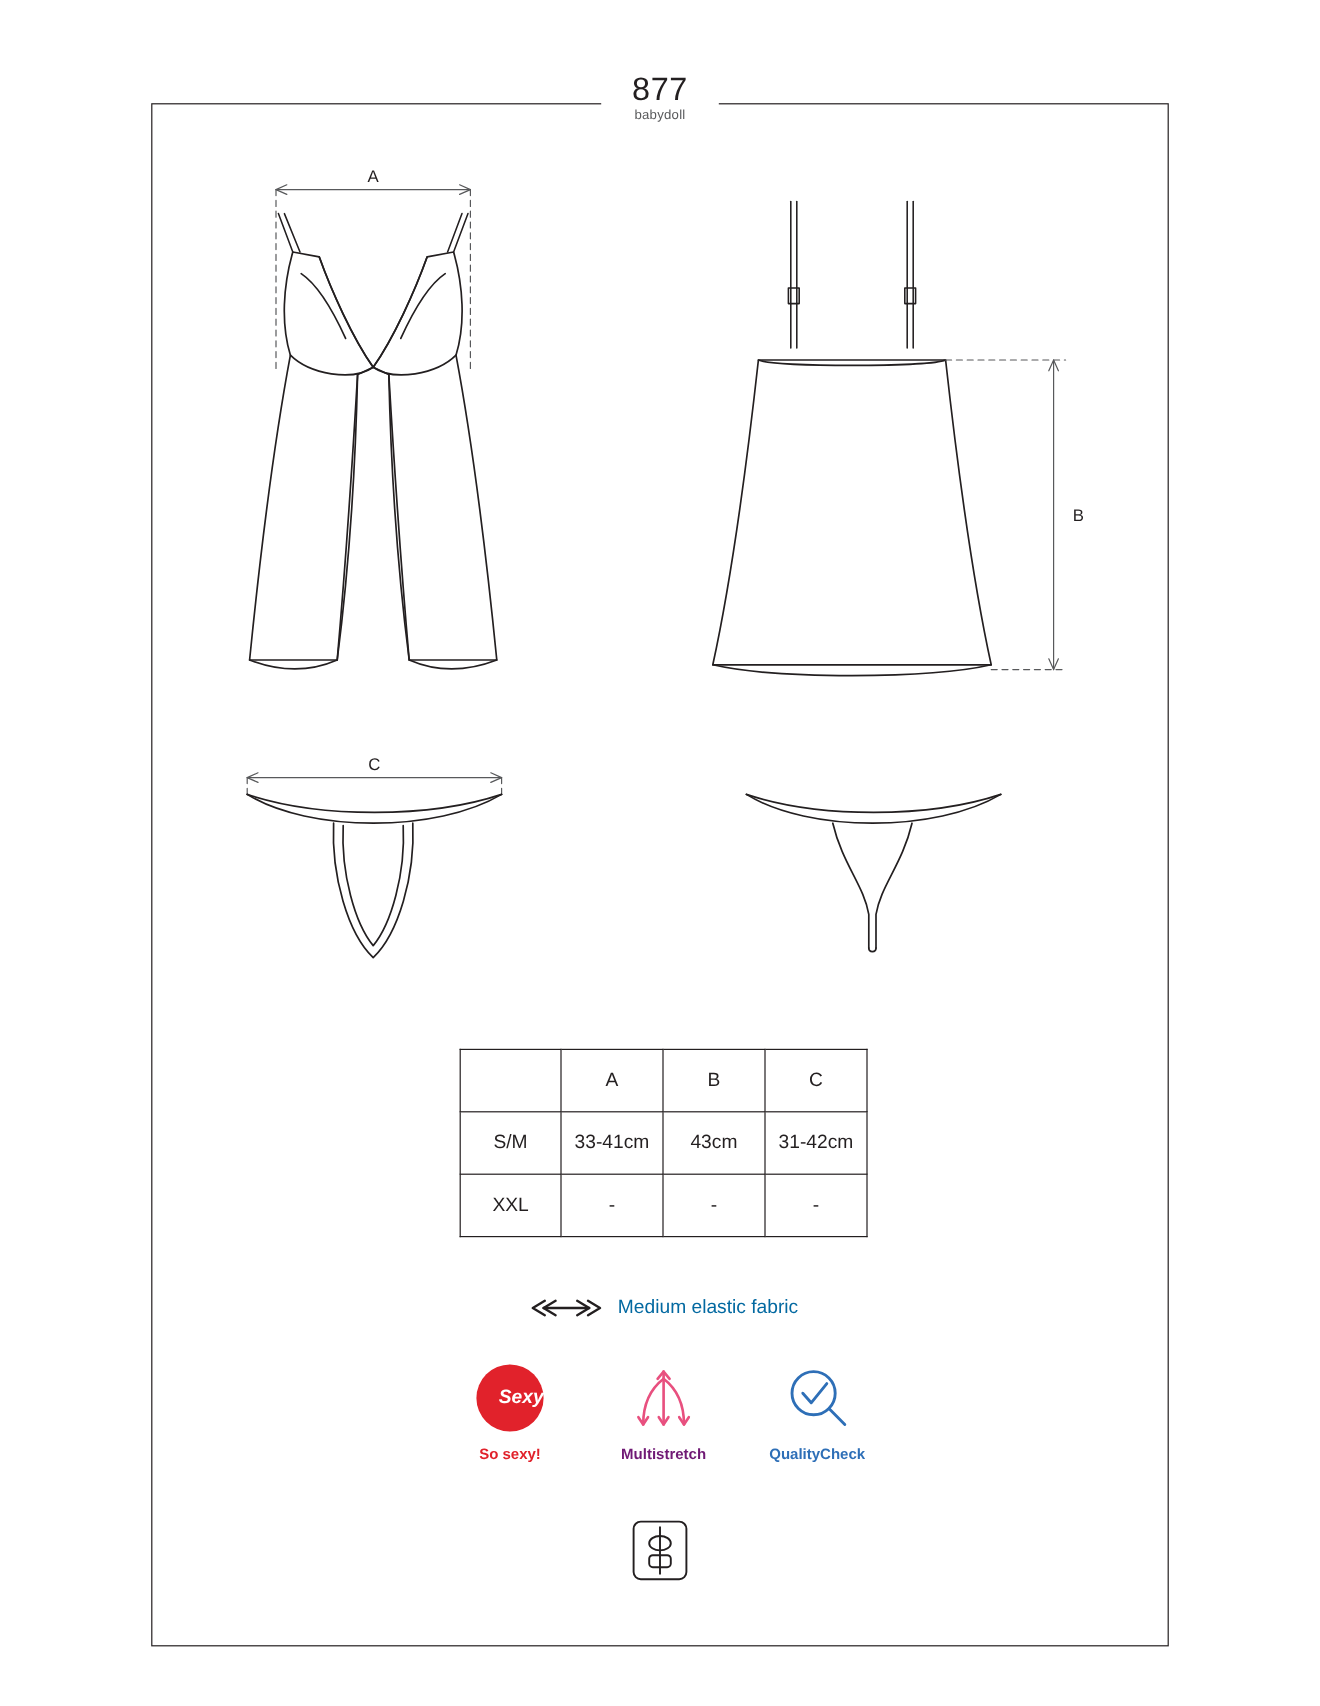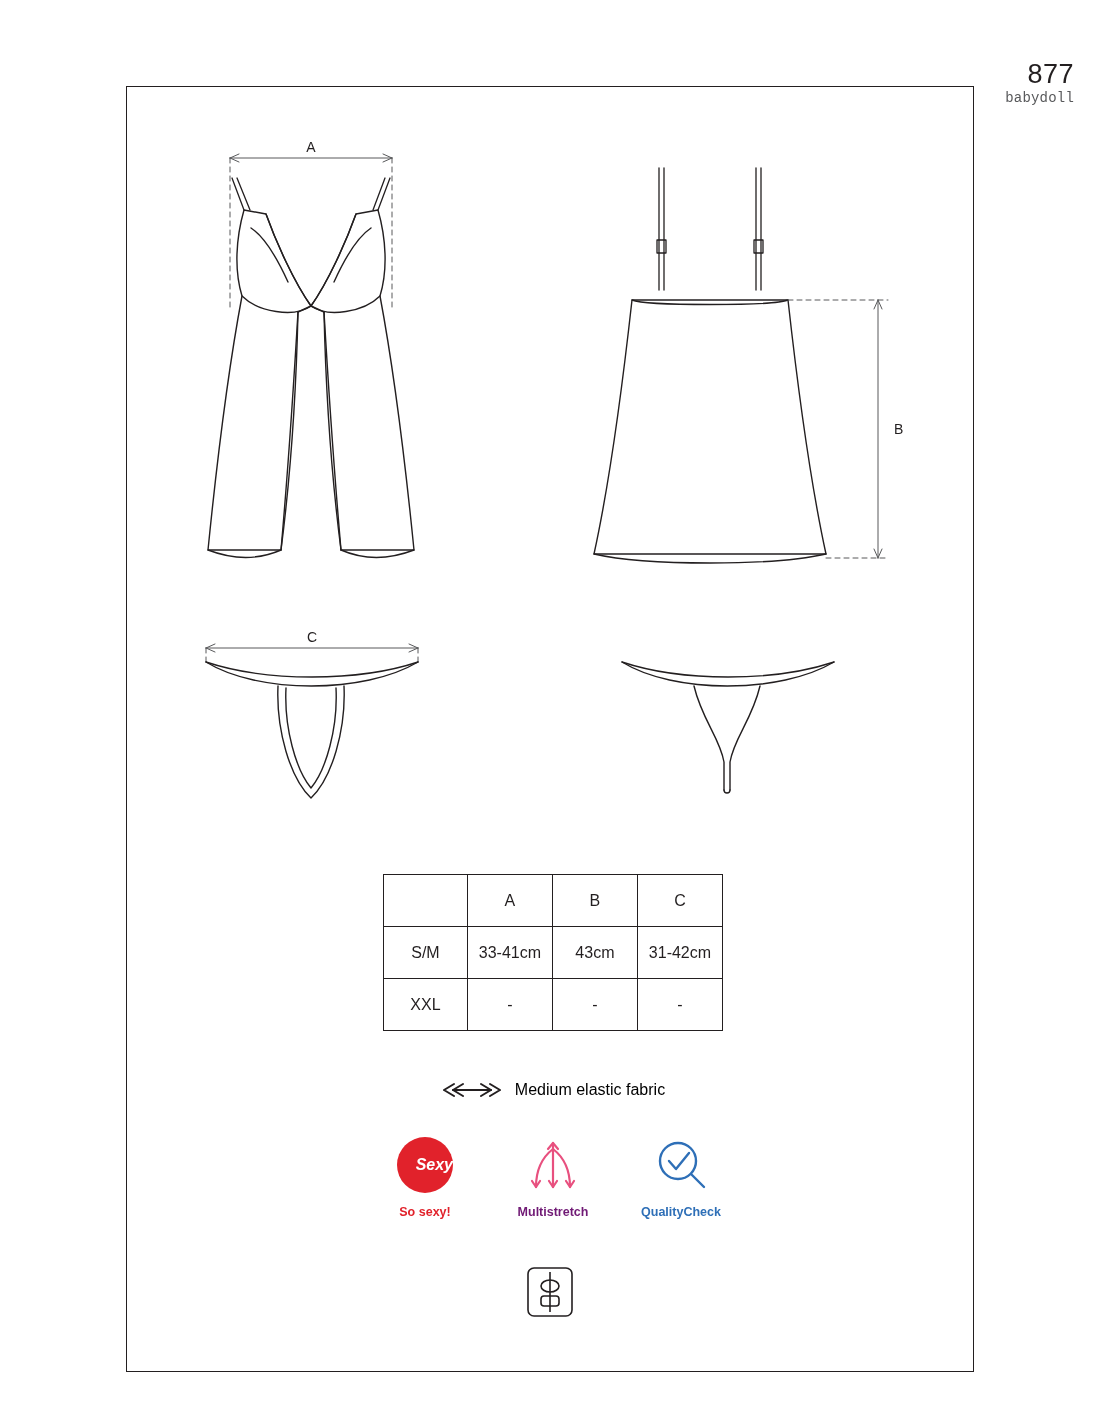--- a/index.html
+++ b/index.html
@@ -28,40 +28,39 @@
     height: 1286px;
     border: 1px solid #231f20;
     box-sizing: border-box;
   }
   
   .title-block {
     position: absolute;
     left: 0;
     right: 0;
     top: 60px;
-    text-align: right;
+    text-align: center;
     z-index: 5;
   }
   .title-gap {
     display: inline-block;
     background: #ffffff;
     padding: 0 26px;
   }
   .title-main {
     font-size: 27px;
     letter-spacing: 0.5px;
     line-height: 1.05;
     color: #231f20;
   }
   .title-sub {
-    font-size: 14px;
+    font-size: 11px;
     color: #58595b;
     margin-top: 2px;
     letter-spacing: 0.2px;
-    font-family: Liberation Mono, monospace;
   }
 
   .figures {
     position: absolute;
     left: 126px;
     top: 110px;
     width: 848px;
     height: 700px;
   }
   svg { display: block; }
@@ -98,21 +97,21 @@
     left: 383px;
     top: 1081px;
     width: 340px;
     display: flex;
     align-items: center;
     justify-content: center;
     gap: 12px;
   }
   .elastic-label {
     font-size: 16px;
-    color: #000000;
+    color: #0369a1;
   }
 
   
   .badges {
     position: absolute;
     left: 383px;
     top: 1134px;
     width: 340px;
     display: flex;
     justify-content: center;

